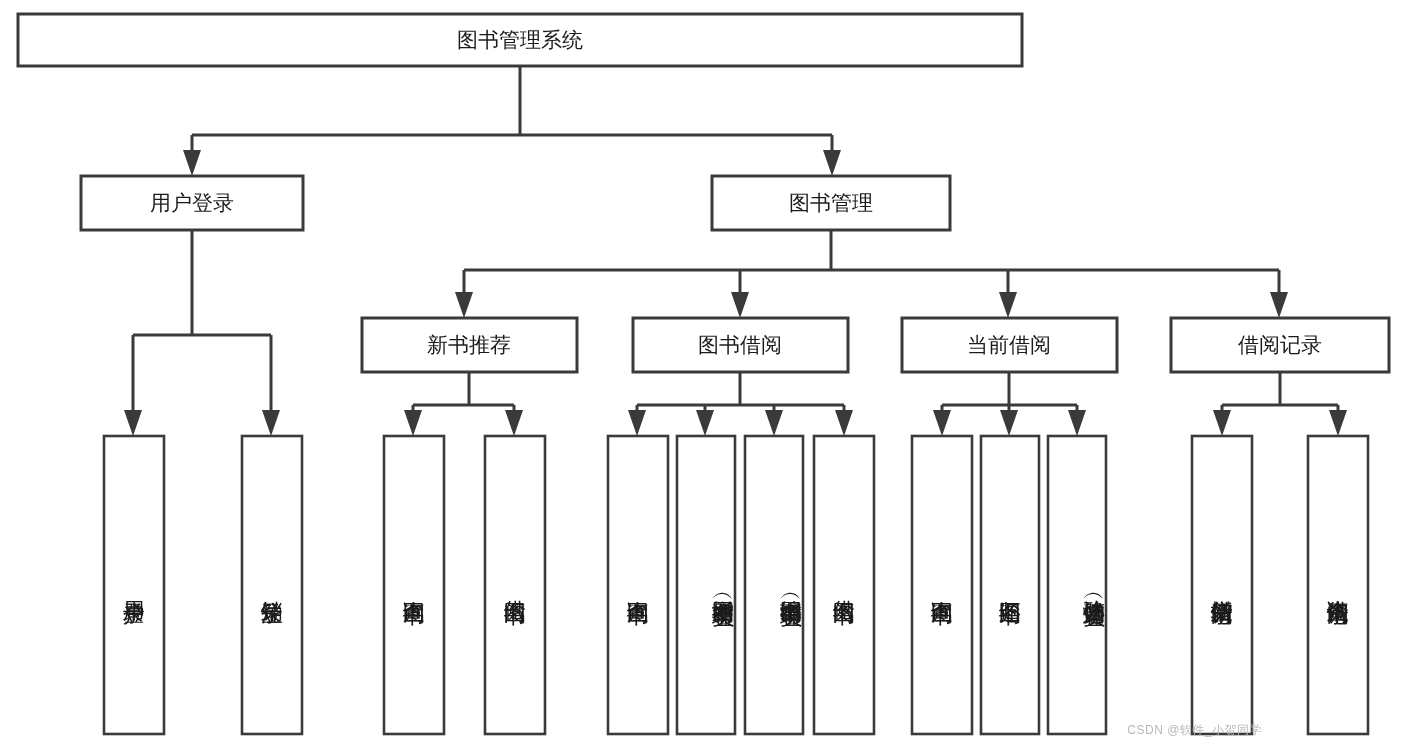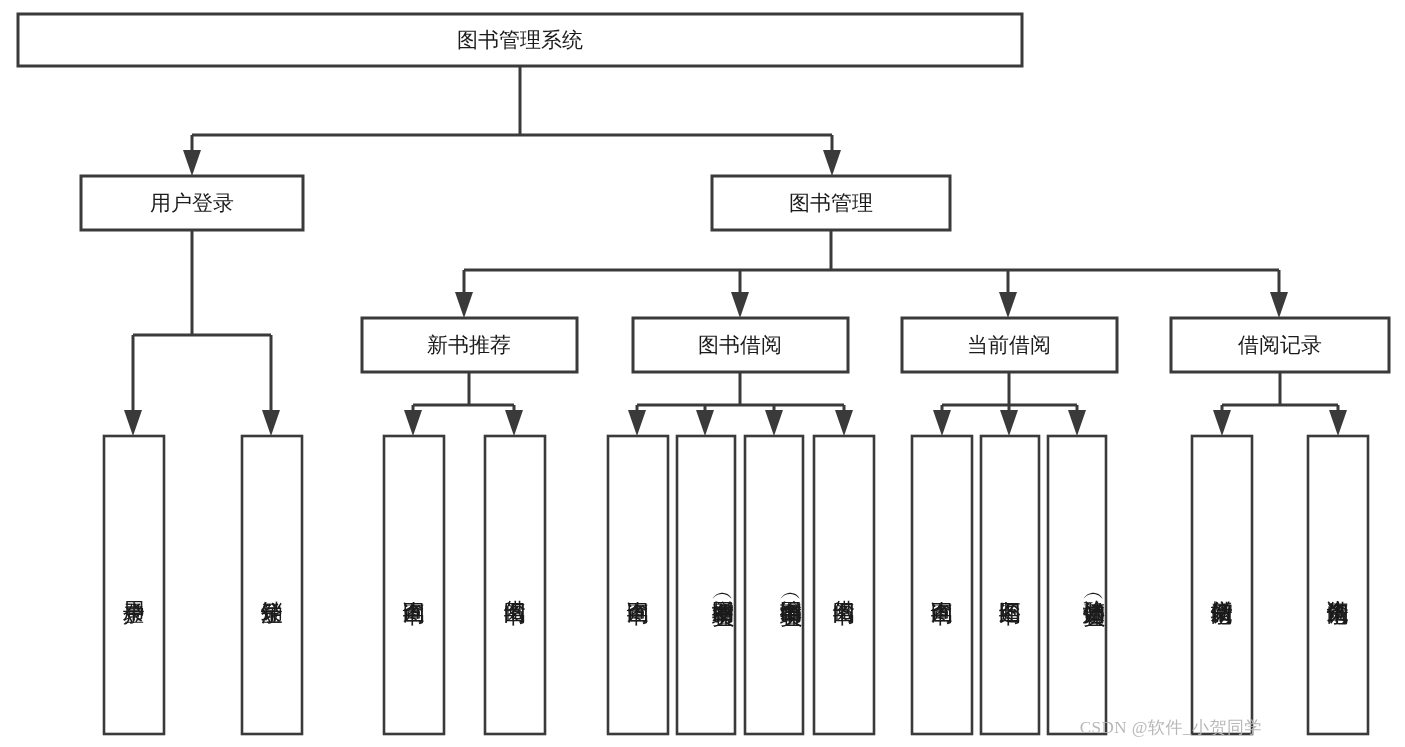--- a/index.html
+++ b/index.html
@@ -65,22 +65,22 @@
     line-height: 1.06;
     color: #1b1b1b;
     letter-spacing: 1px;
     white-space: nowrap;
     pointer-events: none;
   }
   .watermark {
     position: absolute;
     right: 8px;
     bottom: 8px;
-    font-family: Liberation Serif, serif;
-    font-size: 17px;
+    font-family: Liberation Sans, sans-serif;
+    font-size: 12px;
     color: #b8b8b8;
     letter-spacing: 0.5px;
     white-space: nowrap;
   }
 </style>
 </head>
 <body>
 
 <div id="diagram-root">
 

